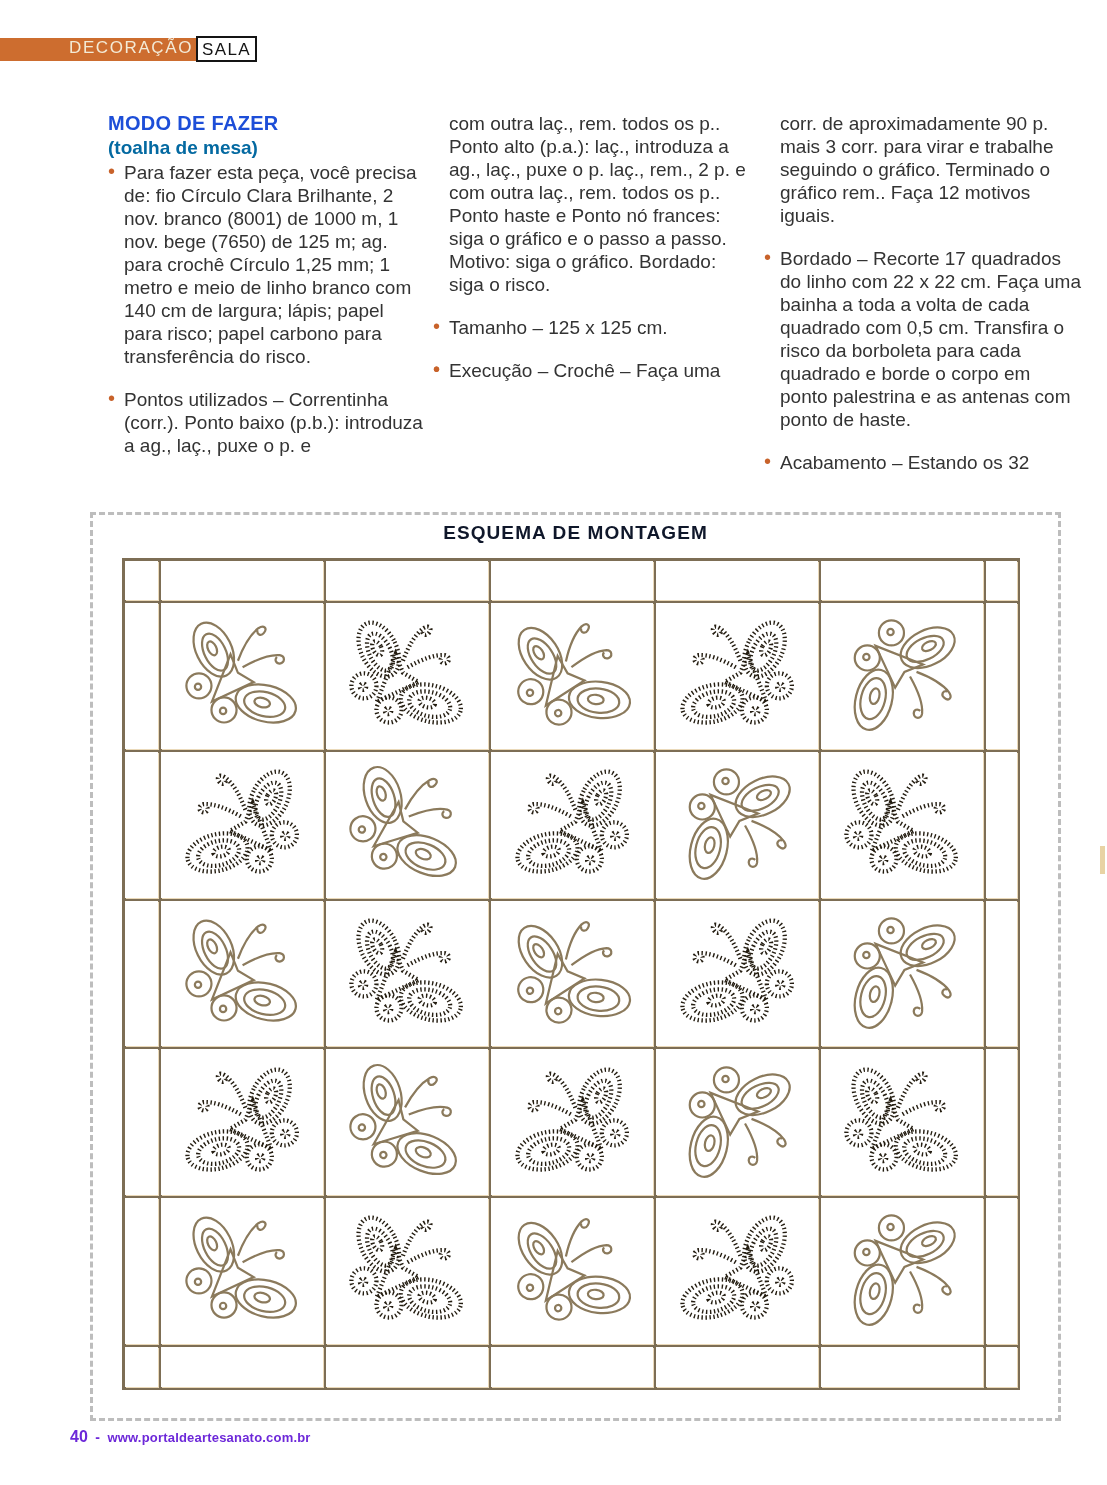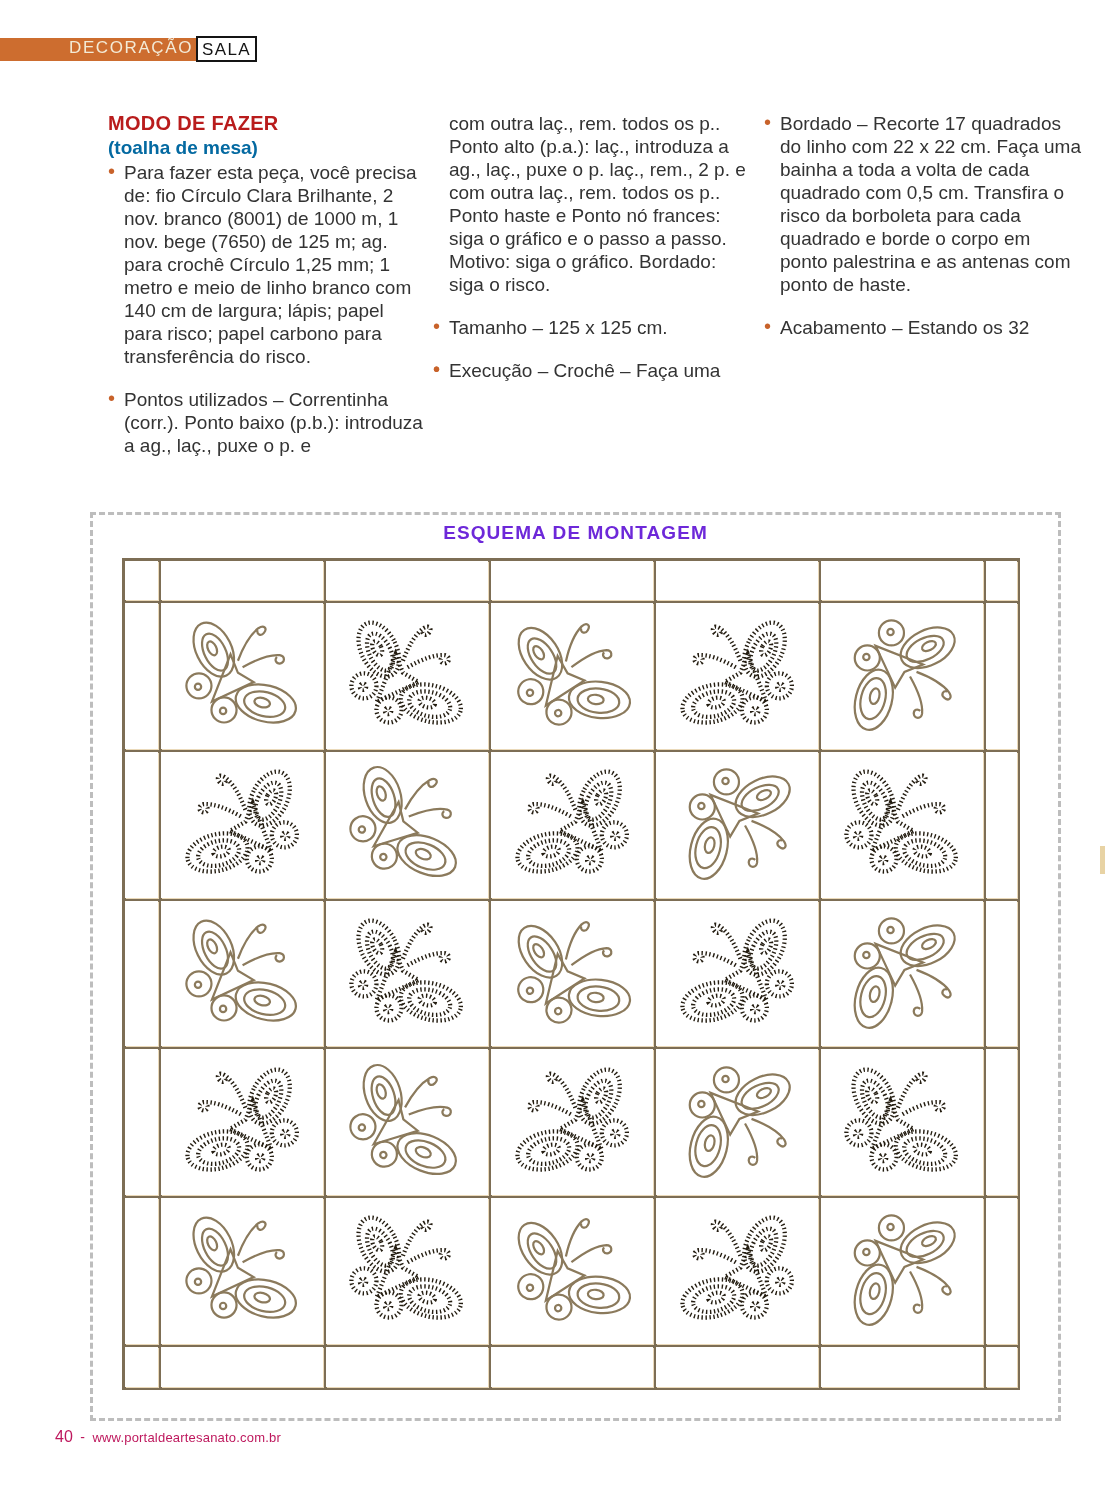--- a/index.html
+++ b/index.html
@@ -16,43 +16,43 @@
                   justify-content:center;}
   .subsection-box span{color:#141414;font-size:17px;letter-spacing:1.4px;}
 
   
   .columns{position:absolute;left:108px;top:112px;width:985px;height:380px;}
   .col{position:absolute;top:0;width:318px;font-size:19px;line-height:23px;color:#333;}
   .col1{left:0;}
   .col2{left:325px;}
   .col3{left:656px;}
   .block{margin:0 0 20px 0;}
-  .k-title{color:#b91c1c;font-weight:bold;font-size:20px;letter-spacing:.3px;margin-bottom:1px;}
+  .k-title{color:#1d4ed8;font-weight:bold;font-size:20px;letter-spacing:.3px;margin-bottom:1px;}
   .k-subtitle{font-weight:bold;color:#0369a1;margin-bottom:2px;}
   .k-bullet{position:relative;padding-left:16px;}
   .k-plain{padding-left:16px;}
   .dot{position:absolute;left:0;top:-1px;color:#c8622a;font-size:20px;}
 
   
   .schema{position:absolute;left:90px;top:512px;width:971px;height:909px;box-sizing:border-box;
           border:3px dashed #bdbdbd;}
-  .schema h2{margin:7px 0 0 0;text-align:center;font-size:19px;color:#6d28d9;
+  .schema h2{margin:7px 0 0 0;text-align:center;font-size:19px;color:#0f172a;
              letter-spacing:1.1px;font-weight:bold;}
   .grid{position:absolute;left:29px;top:43px;width:898px;height:832px;box-sizing:border-box;
         display:grid;grid-template-columns:33px repeat(5,1fr) 31px;
         grid-template-rows:39px repeat(5,1fr) 40px;gap:3px;
         background:#7d6e55;border:3px solid #7d6e55;}
   .cell{background:#ffffff;box-shadow:1px 1px 0 0 #ead9b9;display:flex;
         align-items:center;justify-content:center;overflow:visible;}
   .bf{width:86%;height:90%;}
   .bf.outline{stroke:#8b7a5c;stroke-width:2.4;fill:none;}
   .bf.dotted{stroke:#241d11;stroke-width:4.6;stroke-dasharray:1.5 2.7;stroke-linecap:butt;fill:none;}
 
   
-  .footer{position:absolute;left:55px;top:1428px;color:#be185d;font-weight:normal;}
+  .footer{position:absolute;left:70px;top:1428px;color:#6d28d9;font-weight:bold;}
   .footer .num{font-size:16px;}
   .footer .sep{font-size:14px;padding:0 3px;}
   .footer .site{font-size:13px;letter-spacing:.2px;}
 
   .edge-tab{position:absolute;left:1100px;top:846px;width:5px;height:28px;background:#e8d3a4;}
 </style>
 </head>
 <body>
 
 <svg width="0" height="0" style="position:absolute" aria-hidden="true">
@@ -95,20 +95,21 @@
         <div class="block k-bullet"><span class="dot">•</span><span>Para fazer esta peça, você precisa de: fio Círculo Clara Brilhante, 2 nov. branco (8001) de 1000 m, 1 nov. bege (7650) de 125 m; ag. para crochê Círculo 1,25 mm; 1 metro e meio de linho branco com 140 cm de largura; lápis; papel para risco; papel carbono para transferência do risco.</span></div>
         <div class="block k-bullet"><span class="dot">•</span><span>Pontos utilizados – Correntinha (corr.). Ponto baixo (p.b.): introduza a ag., laç., puxe o p. e</span></div>
       </div>
       <div class="col col2">
         <div class="block k-plain"><span>com outra laç., rem. todos os p.. Ponto alto (p.a.): laç., introduza a ag., laç., puxe o p. laç., rem., 2 p. e com outra laç., rem. todos os p.. Ponto haste e Ponto nó frances: siga o gráfico e o passo a passo. Motivo: siga o gráfico. Bordado: siga o risco.</span></div>
         <div class="block k-bullet"><span class="dot">•</span><span>Tamanho – 125 x 125 cm.</span></div>
         <div class="block k-bullet"><span class="dot">•</span></div>
         <div class="block k-bullet"><span class="dot">•</span><span>Execução – Crochê – Faça uma</span></div>
       </div>
       <div class="col col3">
+        <div class="block k-plain"><span>corr. de aproximadamente 90 p. mais 3 corr. para virar e trabalhe seguindo o gráfico. Terminado o gráfico rem.. Faça 12 motivos iguais.</span></div>
         <div class="block k-bullet"><span class="dot">•</span><span>Bordado – Recorte 17 quadrados do linho com 22 x 22 cm. Faça uma bainha a toda a volta de cada quadrado com 0,5 cm. Transfira o risco da borboleta para cada quadrado e borde o corpo em ponto palestrina e as antenas com ponto de haste.</span></div>
         <div class="block k-bullet"><span class="dot">•</span><span>Acabamento – Estando os 32</span></div>
       </div>
     </div>
 
   <section class="schema">
     <h2>ESQUEMA DE MONTAGEM</h2>
     <div class="grid" id="motif-grid">
         <div class="cell"></div>
         <div class="cell"></div>

